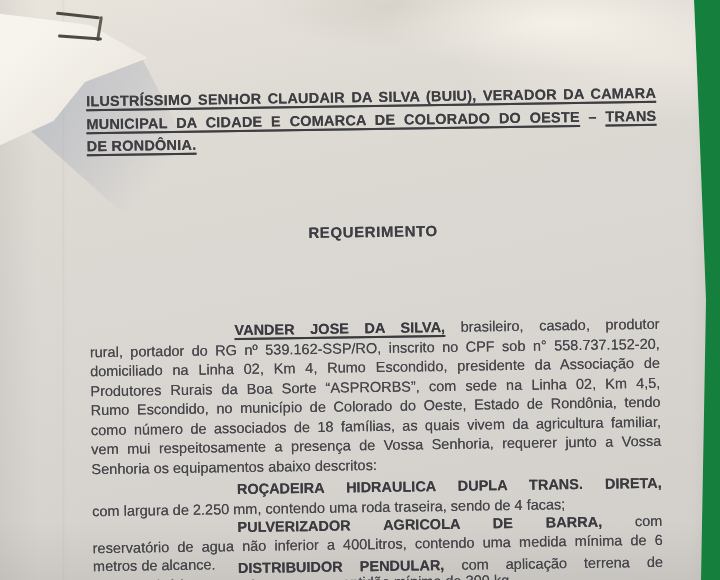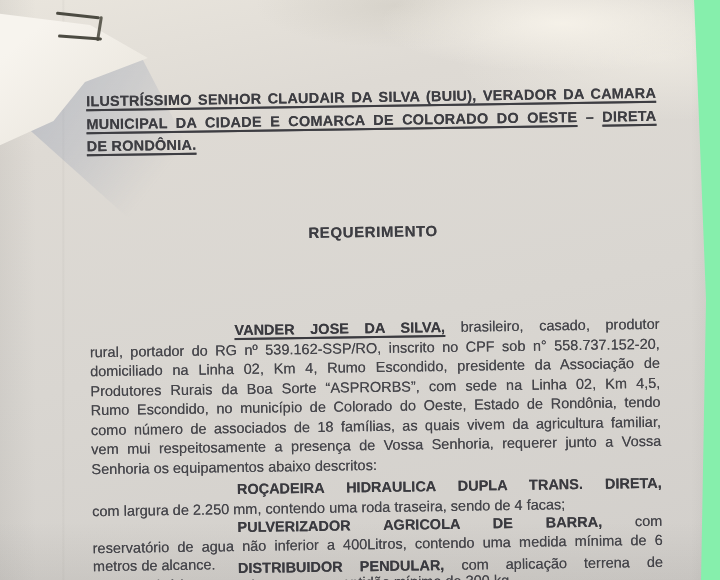--- a/index.html
+++ b/index.html
@@ -1,18 +1,18 @@
 <!DOCTYPE html>
 <html><head>
 <meta charset="utf-8">
 <style>
   html,body{margin:0;padding:0;}
   .scene{
     position:relative;width:720px;height:580px;overflow:hidden;
-    background:#86efac;
+    background:#15803d;
     font-family:"Liberation Sans","DejaVu Sans",sans-serif;
   }
   
   .paper{
     position:absolute;inset:0;
     clip-path:polygon(0 0,694px 0,699px 120px,706px 300px,701px 580px,0 580px);
     background:linear-gradient(168deg,#e9e5dd 0%,#dedad4 22%,#d9d6d1 55%,#d2cfcb 100%);
   }
   .texture{position:absolute;inset:0;pointer-events:none;}
   .tex-top-glow{background:
@@ -81,21 +81,21 @@
     <div class="fold-shadow"></div>
     <div class="fold-corner"></div>
     <div class="staple-line staple-top"></div>
     <div class="staple-line staple-bottom"></div>
     <div class="staple-line staple-leg"></div>
 
     <div class="doc">
 
       <div class="addr">
         <div class="j"><span class="u">ILUSTRÍSSIMO SENHOR CLAUDAIR DA SILVA (BUIU), VERADOR DA CAMARA</span></div>
-        <div class="j"><span class="u">MUNICIPAL DA CIDADE E COMARCA DE COLORADO DO OESTE</span> <span>–</span> <span class="u">DIRETA</span></div>
+        <div class="j"><span class="u">MUNICIPAL DA CIDADE E COMARCA DE COLORADO DO OESTE</span> <span>–</span> <span class="u">TRANS</span></div>
         <div class="last"><span class="u">DE RONDÔNIA.</span></div>
       </div>
 
       <div class="title">REQUERIMENTO</div>
 
       <div class="bodytext">
 
         <div class="para p1">
           <div class="ln j"><span class="ind"></span><span class="b u">VANDER JOSE DA SILVA,</span> <span>brasileiro, casado, produtor</span></div>
           <div class="ln j">rural, portador do RG nº 539.162-SSP/RO, inscrito no CPF sob n° 558.737.152-20,</div>

